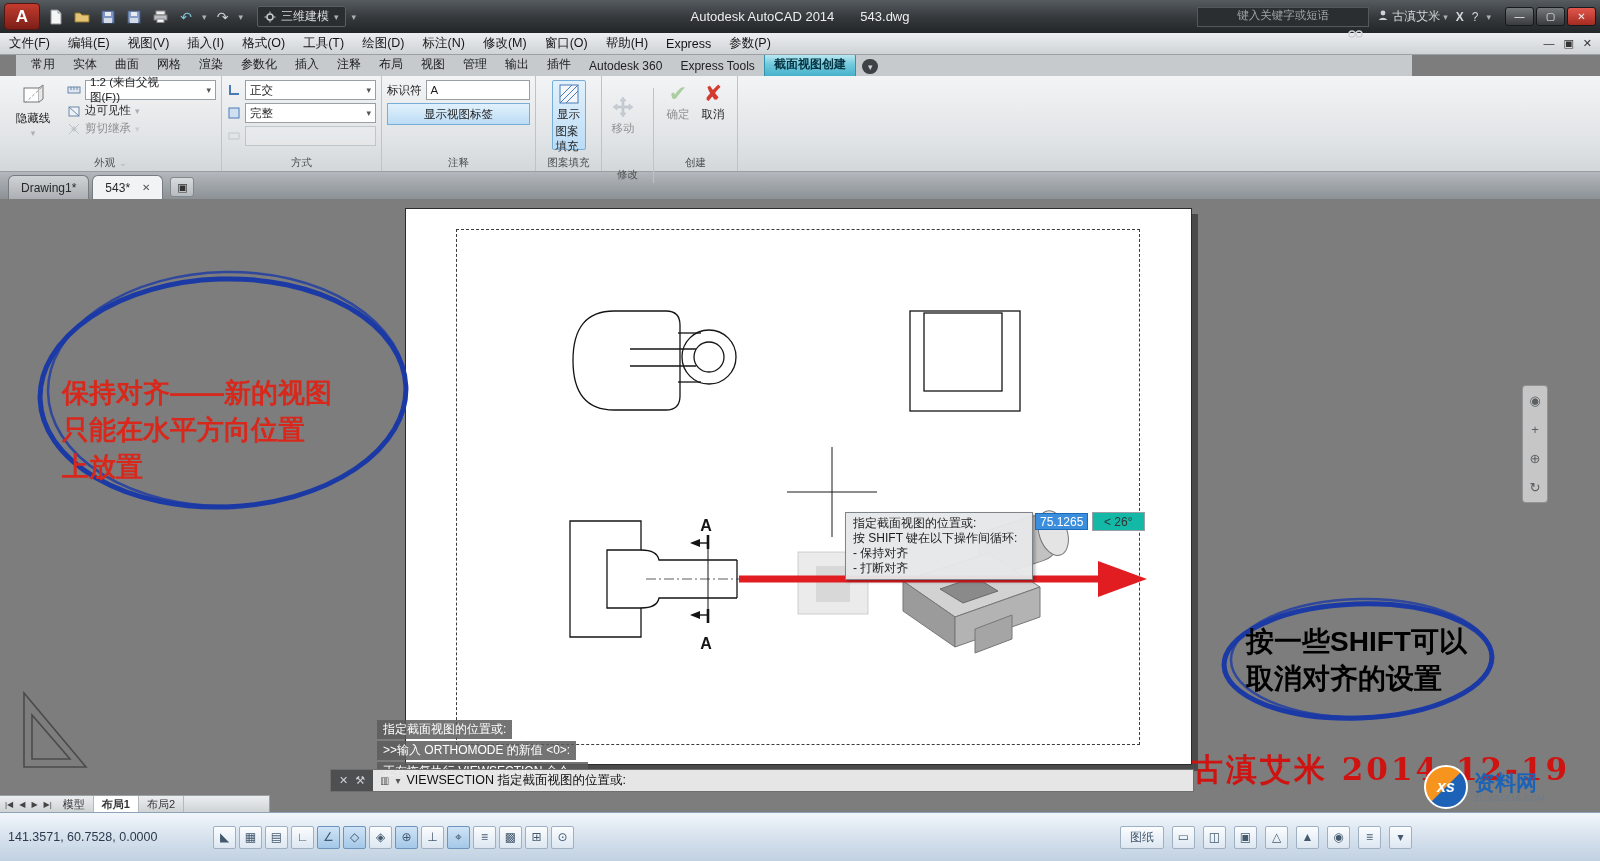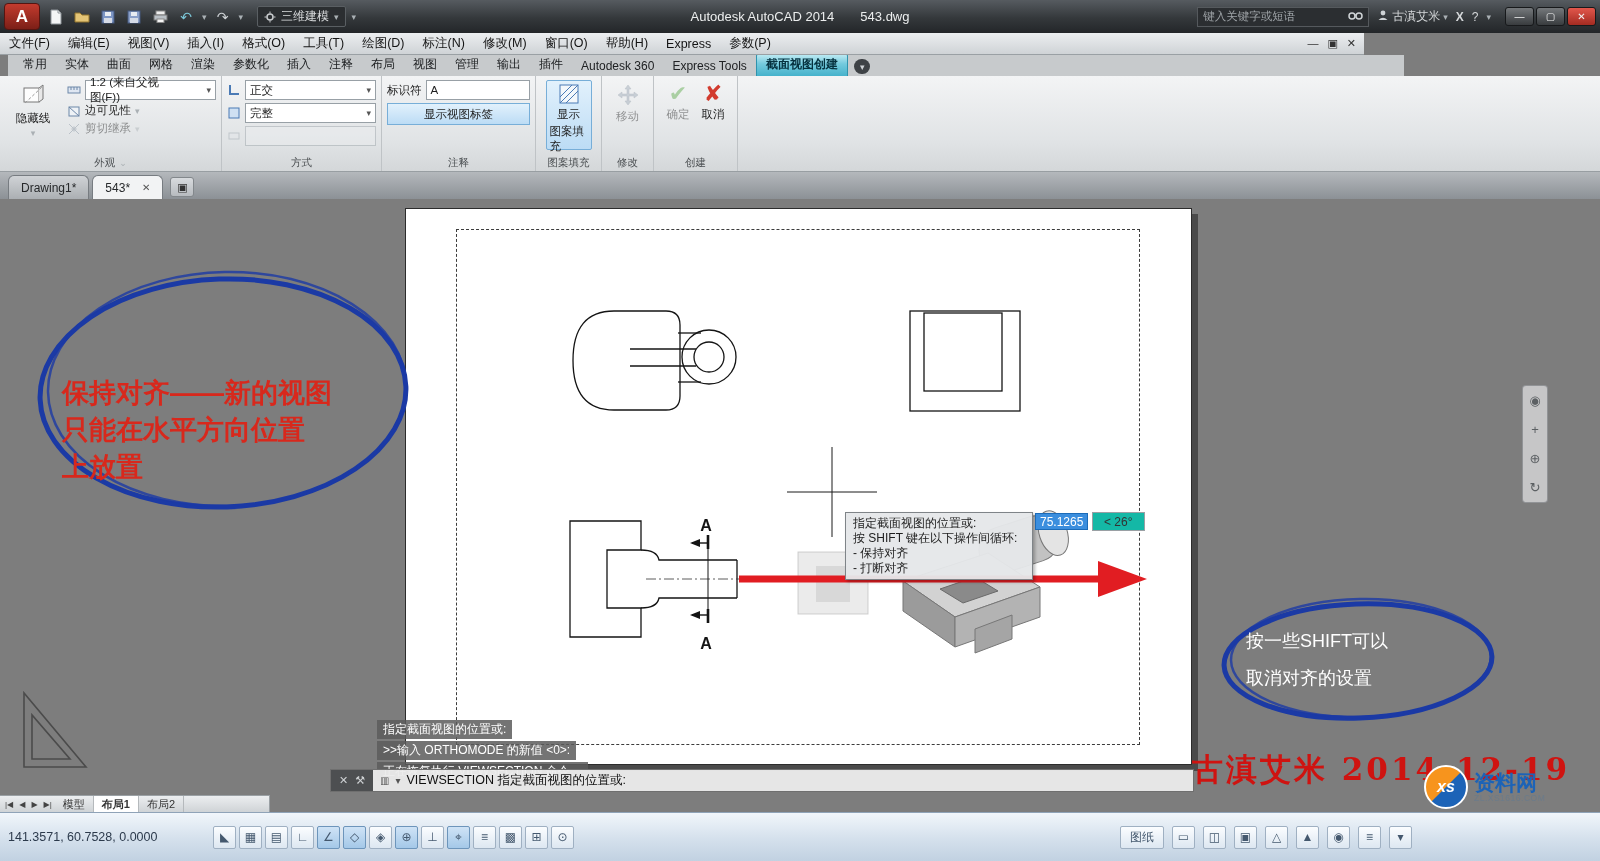--- a/index.html
+++ b/index.html
@@ -9,33 +9,33 @@
 
   
   .titlebar{left:0;top:0;width:1600px;height:33px;background:linear-gradient(#565b60,#34383b 55%,#232629);display:flex;align-items:center;color:#e9eaea;z-index:30;}
   .acad-logo{width:36px;height:27px;margin:0 6px 0 4px;background:linear-gradient(#c33b2e,#7c1f17);border-radius:4px;color:#fff;font-weight:bold;font-size:17px;display:flex;align-items:center;justify-content:center;border:1px solid #551511;}
   .qat{display:flex;align-items:center;gap:6px;}
   .qicon{width:20px;height:20px;display:flex;align-items:center;justify-content:center;font-size:14px;color:#cfd3d6;}
   .ws-select{display:flex;align-items:center;gap:5px;background:#2b2e31;border:1px solid #5a5f63;border-radius:2px;height:21px;padding:0 6px;font-size:12px;color:#d8dadc;margin-left:8px;}
   .dd{font-size:9px;color:#aab0b4;}
   .title-text{position:absolute;left:420px;right:420px;top:0;height:33px;display:flex;align-items:center;justify-content:center;gap:26px;font-size:13px;color:#eceeee;pointer-events:none;}
   .tb-right{position:absolute;right:4px;top:0;height:33px;display:flex;align-items:center;gap:8px;}
-  .searchbox{display:flex;align-items:center;gap:5px;background:#2b2e31;border:1px solid #55595d;height:20px;width:172px;padding:0 5px;font-size:11.5px;color:#9ea3a7;}
+  .searchbox{display:flex;align-items:center;gap:5px;background:#2b2e31;border:1px solid #55595d;height:20px;width:172px;padding:0 5px;font-size:11.5px;color:#9ea3a7;flex-direction:column;}
   .tbmini{display:flex;align-items:center;gap:3px;font-size:12px;color:#d4d7d9;}
   .winbtns{display:flex;gap:2px;margin-left:6px;}
   .winbtn{width:29px;height:19px;background:linear-gradient(rgba(255,255,255,.25),rgba(255,255,255,.06));border:1px solid #17191b;border-radius:3px;color:#f2f2f2;font-size:10px;display:flex;align-items:center;justify-content:center;}
   .winbtn.close{background:linear-gradient(#e2574c,#a32b21);}
 
   
-  .menubar{left:0;top:33px;width:1364px;height:22px;background:linear-gradient(#eceef0,#cfd3d6);border-bottom:1px solid #9aa0a4;display:flex;align-items:center;font-size:12.5px;color:#141414;z-index:29;}
+  .menubar{left:0;top:33px;width:1600px;height:22px;background:linear-gradient(#eceef0,#cfd3d6);border-bottom:1px solid #9aa0a4;display:flex;align-items:center;font-size:12.5px;color:#141414;z-index:29;}
   .menu-item{padding:0 9px;height:100%;display:flex;align-items:center;cursor:default;}
   .menubar-right{margin-left:auto;display:flex;gap:9px;padding-right:8px;color:#333;font-size:11px;}
 
   
-  .ribbontabs{left:8px;top:55px;width:1396px;height:21px;background:#c7cacc;display:flex;align-items:flex-end;padding-left:6px;font-size:12px;color:#202224;z-index:28;}
+  .ribbontabs{left:16px;top:55px;width:1396px;height:21px;background:#c7cacc;display:flex;align-items:flex-end;padding-left:6px;font-size:12px;color:#202224;z-index:28;}
   .rtab{padding:2px 9px 3px;white-space:nowrap;}
   .rtab.active{background:linear-gradient(#c2ecf4,#74cadd 45%,#46b2cb);border:1px solid #2f93ad;border-bottom:none;color:#063240;font-weight:bold;border-radius:3px 3px 0 0;}
   .tabctl{margin-left:6px;display:flex;align-items:center;gap:2px;background:#3e4246;color:#cfd3d6;border-radius:8px;padding:0 6px;height:15px;font-size:9px;margin-bottom:2px;}
 
   
   .ribbonbody{left:0;top:76px;width:1600px;height:96px;background:linear-gradient(#f3f4f5,#e0e3e5 70%,#d4d7d9);border-bottom:1px solid #989ea2;display:flex;z-index:27;}
   .rpanel{position:relative;height:100%;border-right:1px solid #bfc3c6;padding:4px 5px 16px;}
   .rpanel-title{position:absolute;left:0;right:0;bottom:1px;text-align:center;font-size:10.5px;color:#4c5053;display:flex;justify-content:center;gap:4px;align-items:center;}
   .rrow{display:flex;align-items:center;gap:4px;margin-bottom:3px;font-size:11.5px;color:#1e1e1e;}
   .ricon{flex:none;display:flex;align-items:center;justify-content:center;}
@@ -54,21 +54,21 @@
   .dtab .x{margin-left:12px;font-size:10px;color:#555;}
   .newtab{width:24px;height:20px;margin:0 0 2px 4px;background:linear-gradient(#d8dbde,#b7bbbf);border:1px solid #83888c;border-radius:3px;display:flex;align-items:center;justify-content:center;font-size:11px;color:#333;}
 
   
   .canvas{left:0;top:199px;width:1600px;height:613px;background:#7d7d7d;overflow:hidden;z-index:1;}
   .paper{left:405px;top:9px;width:787px;height:557px;background:#ffffff;border:1px solid #2c2c2c;box-shadow:6px 6px 0 #4a4a4a;}
   .vpdash{left:50px;top:20px;width:684px;height:516px;border:1px dashed #3c3c3c;}
   .cadsvg{left:0;top:0;width:1600px;height:613px;pointer-events:none;}
 
   .lnote{left:62px;top:176px;font-size:27px;line-height:37px;color:#d8281c;font-weight:bold;z-index:5;}
-  .rnote{left:1246px;top:424px;font-size:18px;line-height:37px;color:#ffffff;font-weight:normal;z-index:5;}
+  .rnote{left:1246px;top:424px;font-size:28px;line-height:37px;color:#000000;font-weight:bold;z-index:5;}
 
   .tooltip{left:845px;top:313px;width:188px;background:rgba(229,231,233,.96);border:1px solid #7f8488;box-shadow:2px 2px 3px rgba(0,0,0,.28);padding:3px 7px;font-size:12px;line-height:15px;color:#1d1d1d;z-index:6;}
   .dynval{left:1035px;top:314px;height:17px;background:#3b8ede;border:1px solid #1c6bb8;color:#fff;font-size:12px;display:flex;align-items:center;padding:0 4px;z-index:7;}
   .dynang{left:1092px;top:313px;height:19px;background:#14b8a6;border:1px solid #9aa0a4;color:#333;font-size:12px;display:flex;align-items:center;padding:0 11px;z-index:7;}
 
   .hist{left:377px;top:521px;display:flex;flex-direction:column;gap:2px;align-items:flex-start;z-index:6;}
   .histline{background:rgba(92,92,92,.85);color:#fff;font-size:12px;padding:1px 6px;white-space:nowrap;}
 
   .cmddock{left:330px;top:570px;width:864px;height:23px;display:flex;align-items:stretch;border:1px solid #6f6f6f;background:rgba(236,236,236,.95);z-index:8;}
   .cmdgrip{width:42px;background:#4d4f51;color:#cfd2d4;display:flex;align-items:center;justify-content:center;gap:7px;font-size:11px;}
@@ -330,36 +330,36 @@
       </div>
       <div class="rrow pressed" style="height:22px;justify-content:center;">
         <span>显示视图标签</span>
       </div>
       <div class="rpanel-title">
         <span>注释</span>
       </div>
     </div>
 
     <div class="rpanel" style="width:66px;display:flex;justify-content:center;">
-      <div class="bigbtn pressed" style="width:46px;height:70px;">
+      <div class="bigbtn pressed" style="width:34px;height:70px;">
         <span class="ricon">
             <svg width="22" height="22">
               <rect x="2" y="2" width="18" height="18" fill="#f3f7fb" stroke="#4a7ab5"></rect>
               <path d="M2,14 L14,2 M2,20 L20,2 M8,20 L20,8" stroke="#4a7ab5"></path>
             </svg>
           </span>
         <span>显示</span>
         <span>图案填充</span>
       </div>
       <div class="rpanel-title">
         <span>图案填充</span>
       </div>
     </div>
 
-    <div class="rpanel" style="width:52px;display:flex;justify-content:center;">
+    <div class="rpanel" style="width:52px;display:flex;justify-content:flex-start;margin-top:12px;">
       <div class="bigbtn dis">
         <span class="ricon">
             <svg width="24" height="24">
               <path d="M12,2 L15,6 H13 V11 H18 V9 L22,12 L18,15 V13 H13 V18 H15 L12,22 L9,18 H11 V13 H6 V15 L2,12 L6,9 V11 H11 V6 H9 Z" fill="#9aa7b5" stroke="#7b8694" stroke-width="0.5"></path>
             </svg>
           </span>
         <span>移动</span>
       </div>
       <div class="rpanel-title">
         <span>修改</span>

